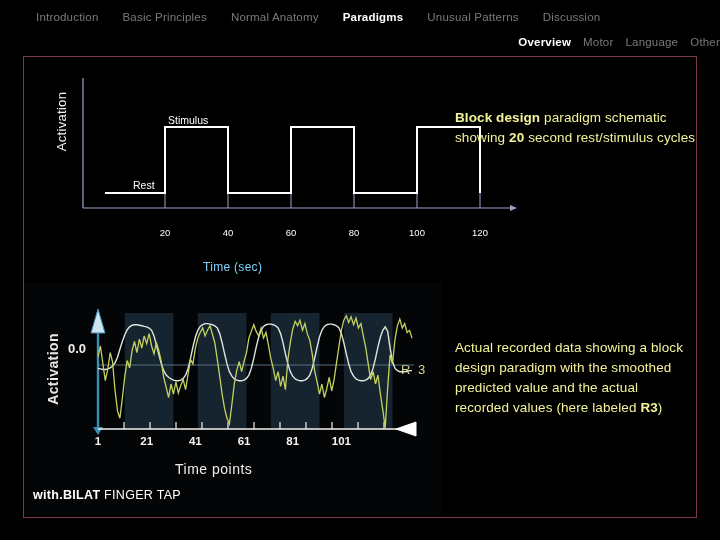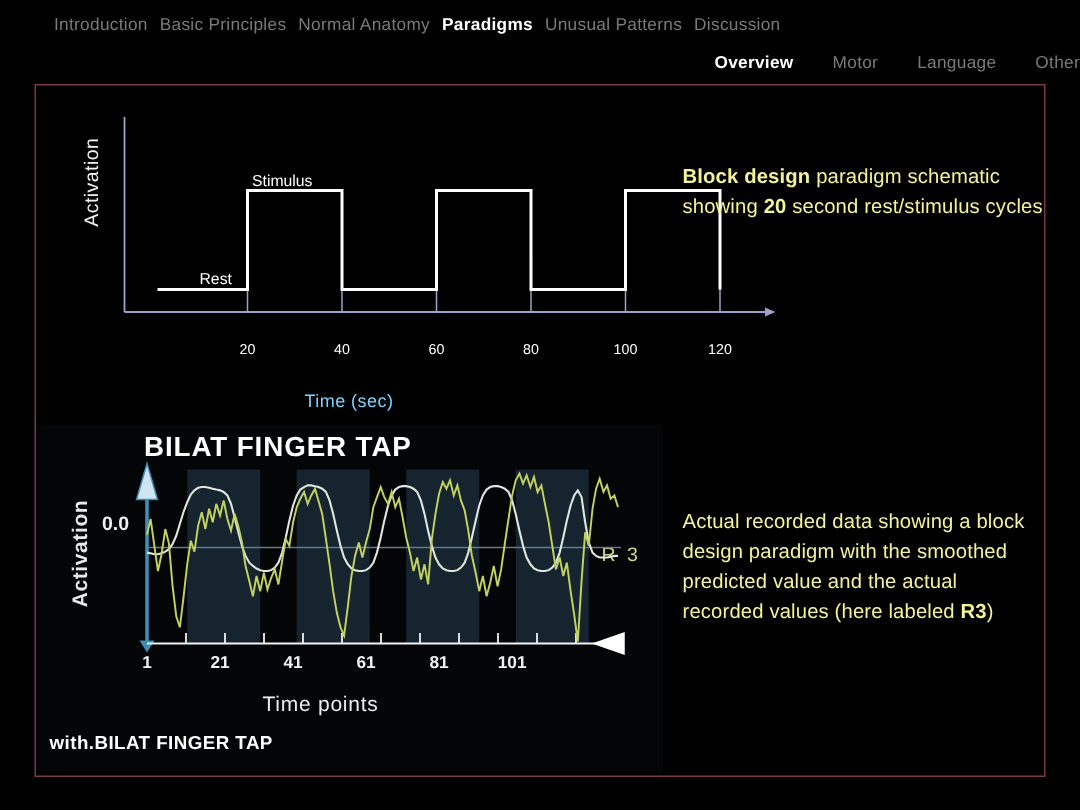--- a/index.html
+++ b/index.html
@@ -28,25 +28,25 @@
     width: 100%;
     white-space: nowrap;
     font-size: 11.5px;
     letter-spacing: 0.2px;
   }
   #nav-row-main { top: 11px; left: 0; padding-left: 36px; }
   #nav-row-sub  { top: 36px; left: 0; text-align: right; padding-right: 22px; }
 
   .nav-item {
     color: #7a7a7a;
-    margin-right: 8px;
+    margin-right: 24px;
     display: inline-block;
     cursor: pointer;
   }
-  #nav-row-sub .nav-item { margin-right: 0; margin-left: 26px; }
+  #nav-row-sub .nav-item { margin-right: 0; margin-left: 12px; }
   .nav-item.active {
     color: #ffffff;
     font-weight: bold;
   }
 
   
   #slide-frame {
     position: absolute;
     left: 23px;
     top: 56px;
@@ -158,21 +158,21 @@
   }
   #data-caption {
     position: absolute;
     left: 9px;
     top: 205px;
     font-size: 12.5px;
     font-weight: bold;
     letter-spacing: 0.3px;
     color: #ffffff;
   }
-  .cap-light { font-weight: bold; }
+  .cap-light { font-weight: normal; }
 </style>
 </head>
 <body>
 
 <div id="nav-bar">
   <div class="nav-row" id="nav-row-main"><span class="nav-item">Introduction</span><span class="nav-item">Basic Principles</span><span class="nav-item">Normal Anatomy</span><span class="nav-item active">Paradigms</span><span class="nav-item">Unusual Patterns</span><span class="nav-item">Discussion</span></div>
   <div class="nav-row" id="nav-row-sub"><span class="nav-item active">Overview</span><span class="nav-item">Motor</span><span class="nav-item">Language</span><span class="nav-item">Other</span></div>
 </div>
 
 <div id="slide-frame"></div>
@@ -212,21 +212,20 @@
   </svg>
 
   <div id="schematic-xlabel">Time (sec)</div>
 </div>
 
 <div class="annotation" id="annotation-top">
   <span class="annot-bold">Block design</span><span> paradigm schematic showing </span><span class="annot-bold">20</span><span> second rest/stimulus cycles</span>
 </div>
 
 <div id="data-panel">
-  <div id="data-title">BILAT FINGER TAP</div>
   <div id="data-ylabel">Activation</div>
   <div id="data-zero-label">0.0</div>
   <div id="data-r3-label">R 3</div>
 
   <svg id="data-svg" width="418" height="231">
 
     <g id="data-bands">
         <rect x="100.7751937984496" y="30" width="48.682170542635674" height="116" fill="#15242f"></rect>
         <rect x="173.7984496124031" y="30" width="48.682170542635674" height="116" fill="#15242f"></rect>
         <rect x="246.82170542635657" y="30" width="48.682170542635674" height="116" fill="#15242f"></rect>

